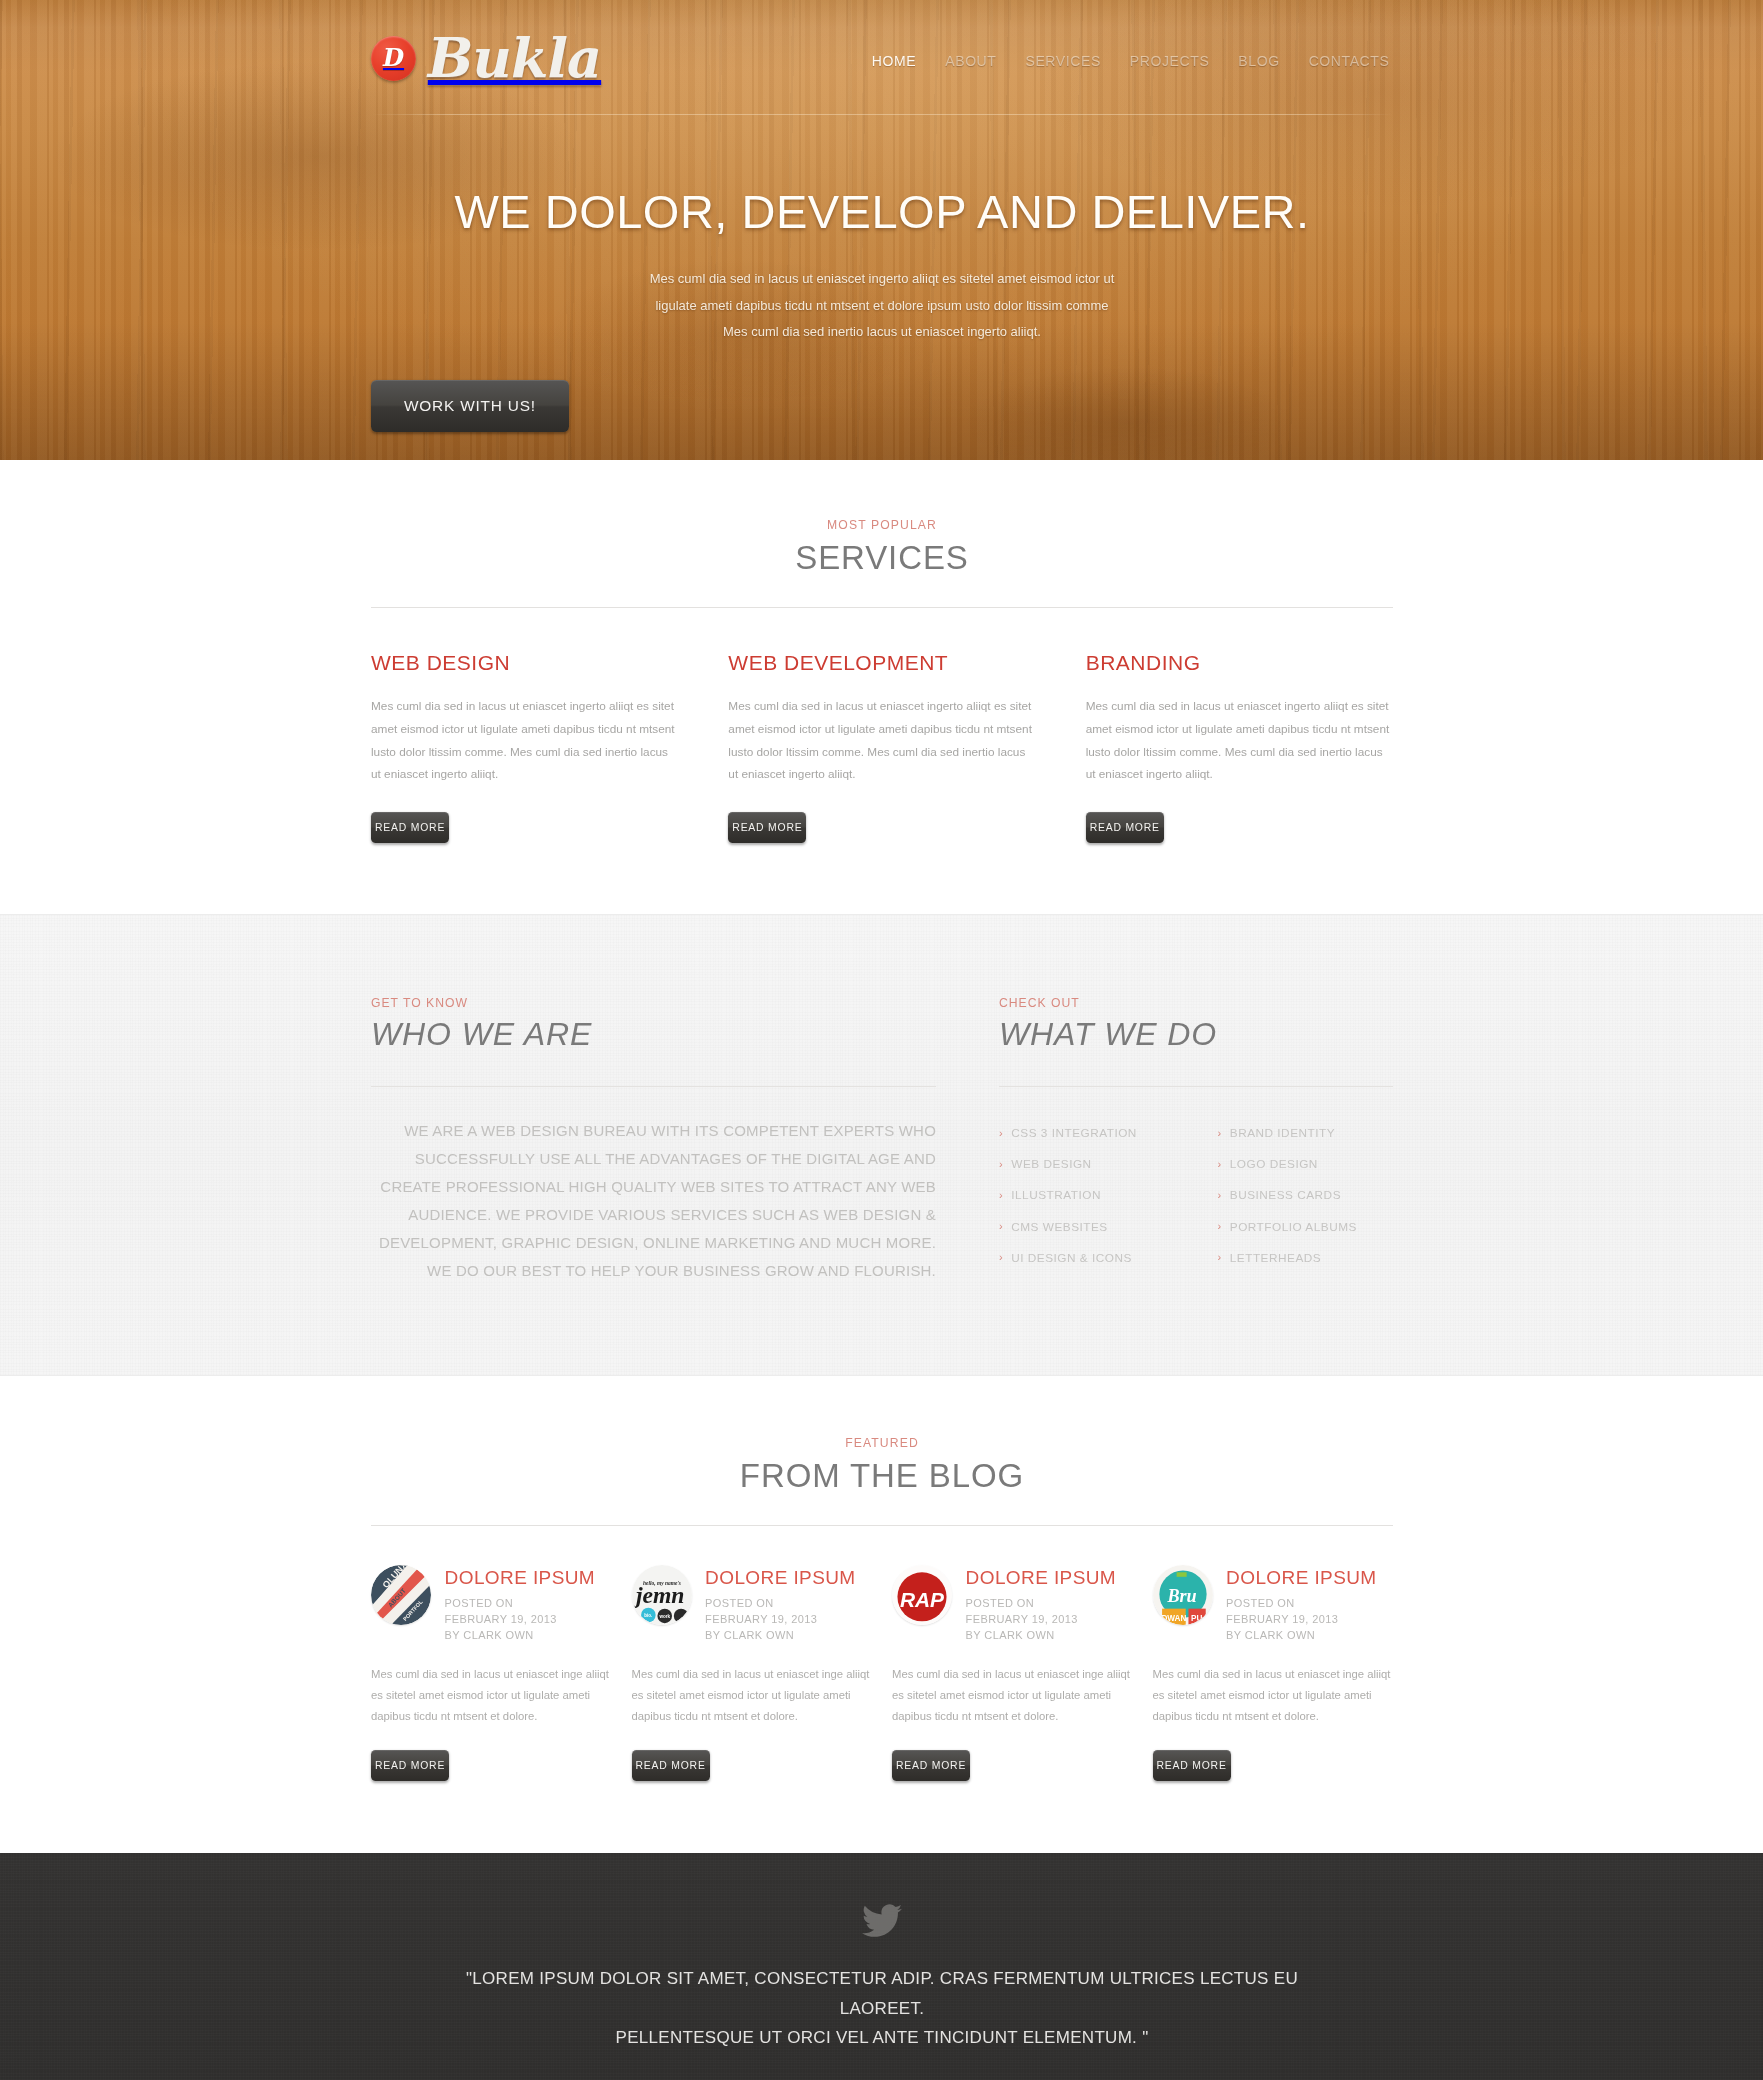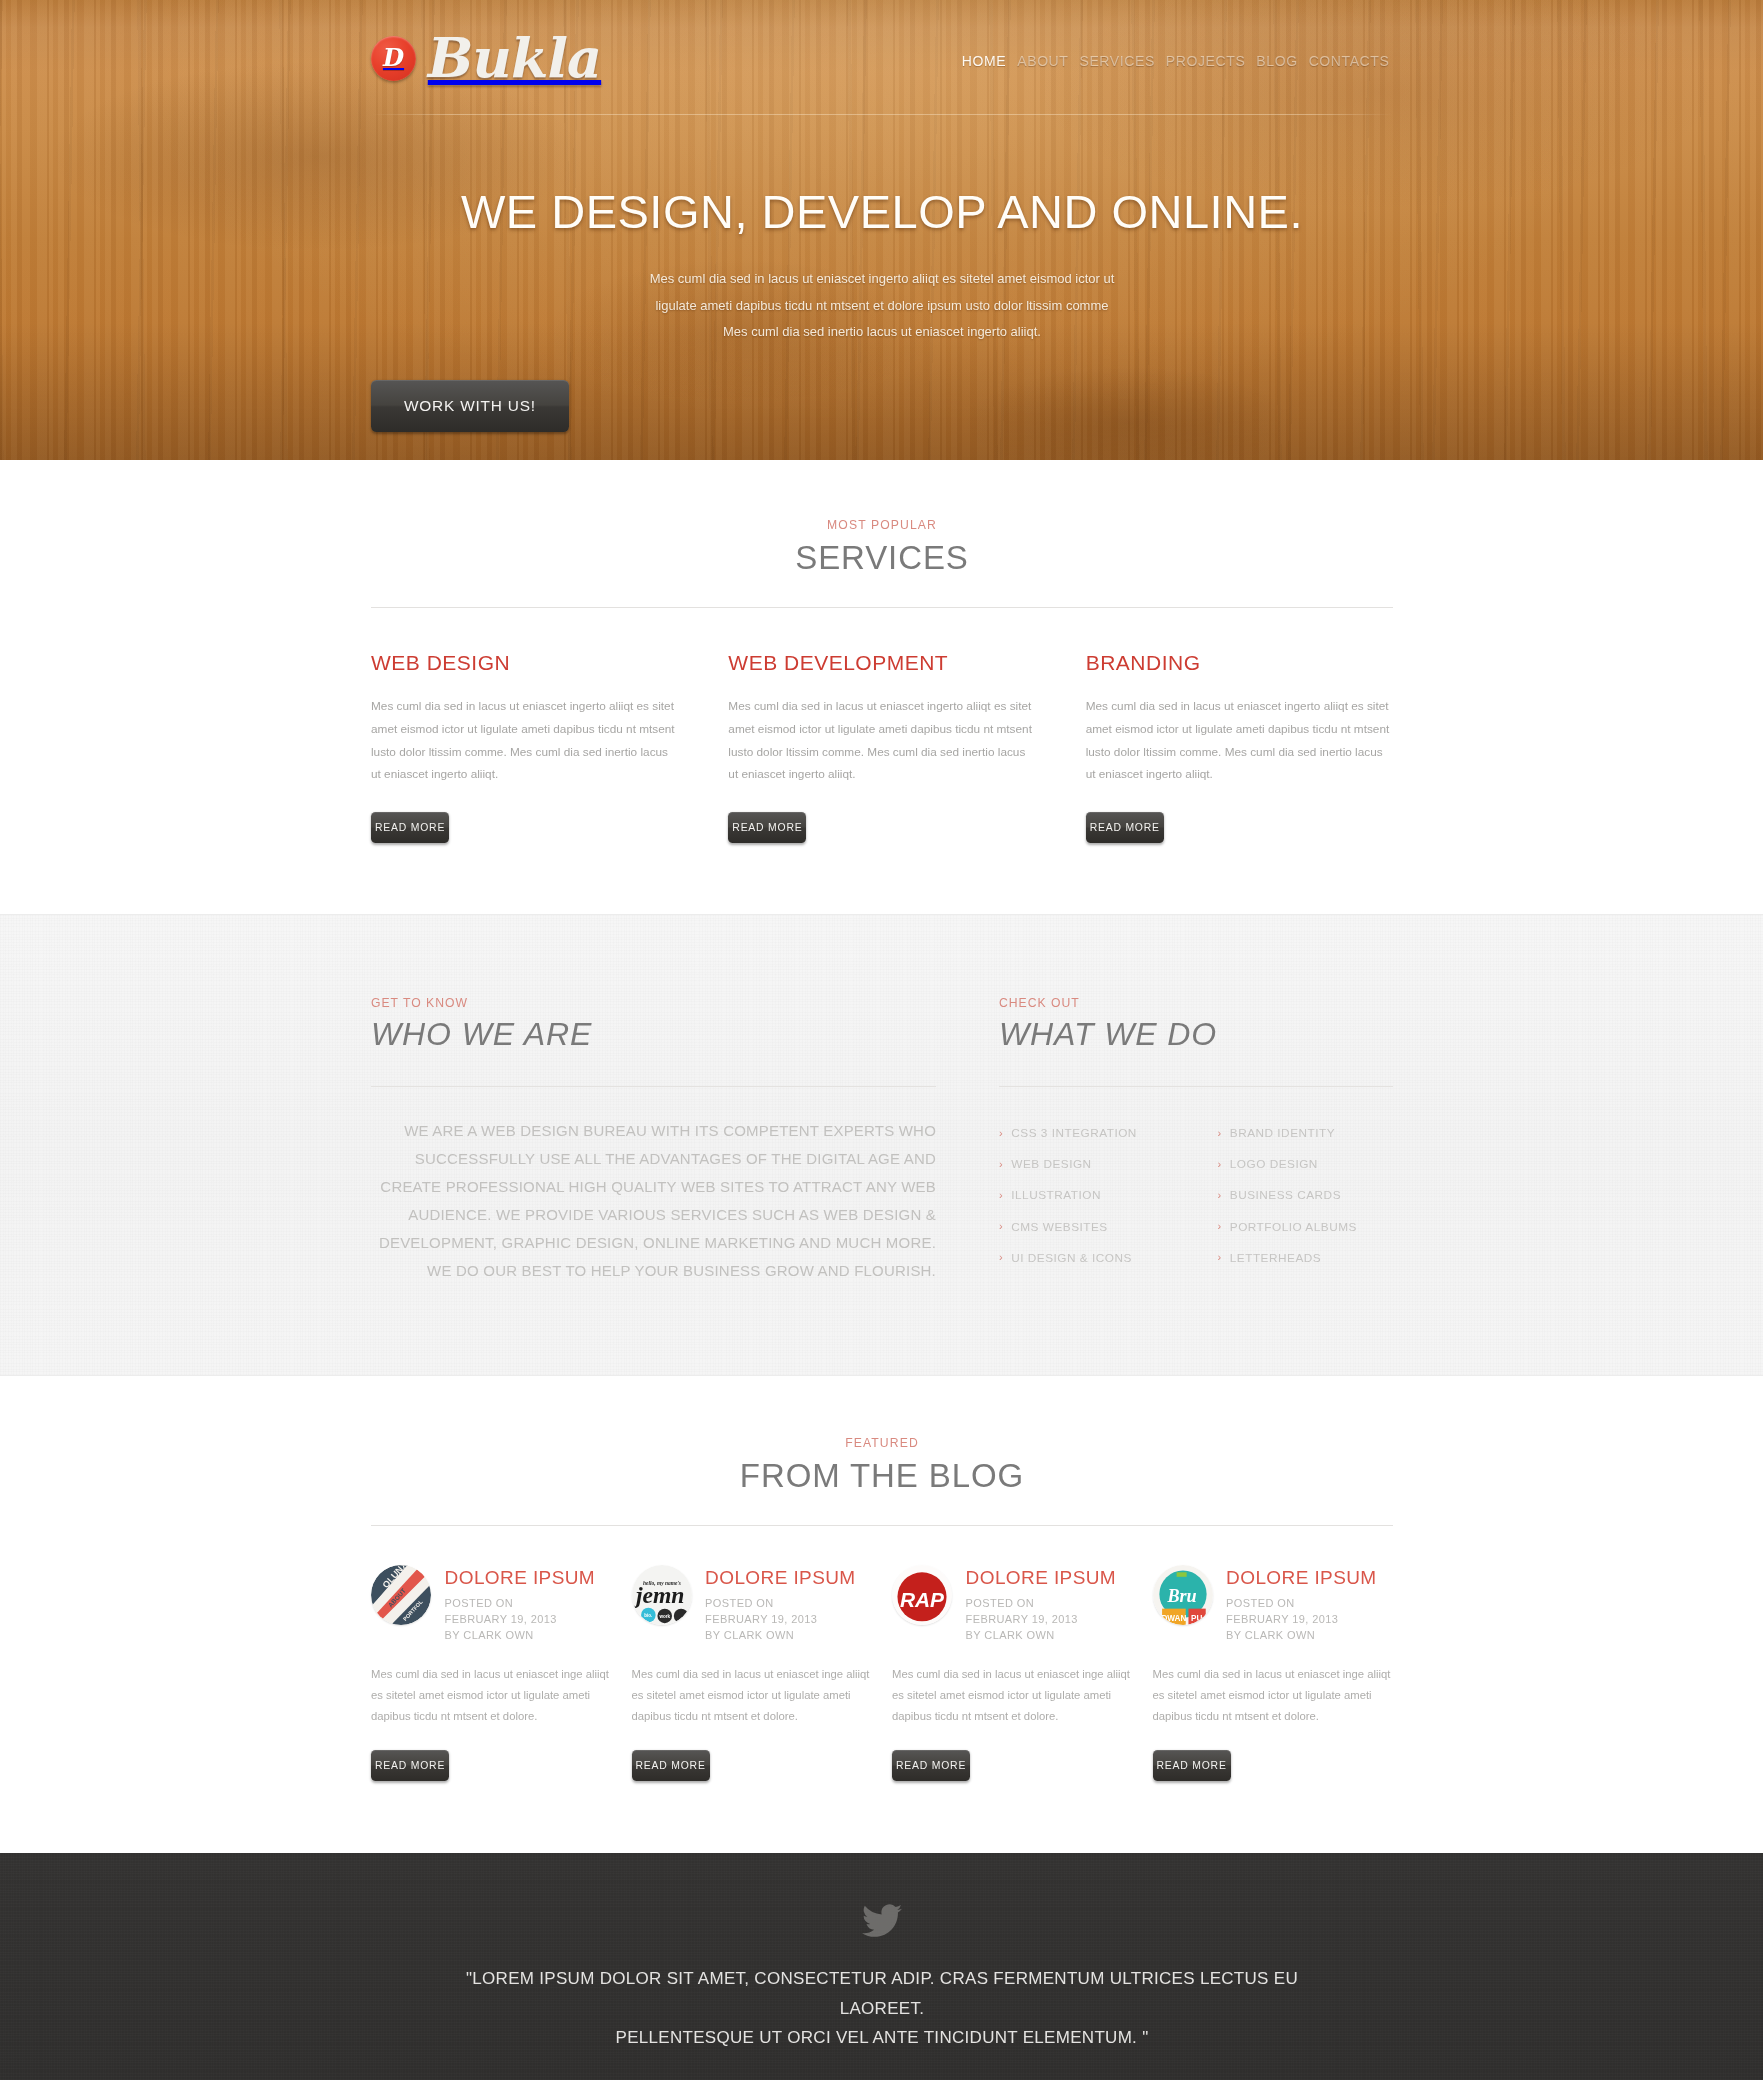--- a/index.html
+++ b/index.html
@@ -67,21 +67,21 @@
     font-size:24.4px;font-weight:bold;line-height:1;
     text-shadow:0 0.9px 0.9px rgba(0,0,0,.25);
   }
   .logo-text{
     font-family:"DejaVu Serif", serif;
     font-style:italic;font-weight:bold;font-size:54px;line-height:1;
     color:#f2f0eb;
     letter-spacing:-0.9px;
     text-shadow:0 1.8px 1.8px rgba(70,35,10,.45), 0 0.9px 0 rgba(255,255,255,.25);
   }
-  nav.mainnav{display:flex;align-items:flex-end;gap:11px;padding-top:5.4px;padding-right:3.6px;}
+  nav.mainnav{display:flex;align-items:flex-end;gap:29px;padding-top:5.4px;padding-right:3.6px;}
   nav.mainnav a{
     text-decoration:none;font-size:14px;letter-spacing:0.6px;
     color:rgba(255,248,236,.52);
     text-shadow:0 0.9px 0.9px rgba(80,40,10,.35);
   }
   nav.mainnav a.active{color:#fffaf2;}
 
   .hero-rule{
     height:0.9px;margin-top:29px;
     background:linear-gradient(90deg, rgba(255,240,215,0), rgba(255,240,215,.38) 8%, rgba(255,240,215,.38) 92%, rgba(255,240,215,0));
@@ -217,21 +217,21 @@
             <a href="#">ABOUT</a>
             <a href="#">SERVICES</a>
             <a href="#">PROJECTS</a>
             <a href="#">BLOG</a>
             <a href="#">CONTACTS</a>
           </nav>
         </div>
 
         <div class="hero-rule"></div>
 
-        <h1 class="hero-title">WE DESIGN, DEVELOP AND ONLINE.</h1>
+        <h1 class="hero-title">WE DOLOR, DEVELOP AND DELIVER.</h1>
         <div class="hero-sub">
           <div>Mes cuml dia sed in lacus ut eniascet ingerto aliiqt es sitetel amet eismod ictor ut</div>
           <div>ligulate ameti dapibus ticdu nt mtsent et  dolore ipsum usto dolor ltissim comme</div>
           <div>Mes cuml dia sed inertio lacus ut eniascet ingerto aliiqt.</div>
         </div>
         <div class="hero-btn-row">
           <a class="btn-dark btn-hero" href="#">WORK WITH US!</a>
         </div>
       </div>
     </div>

